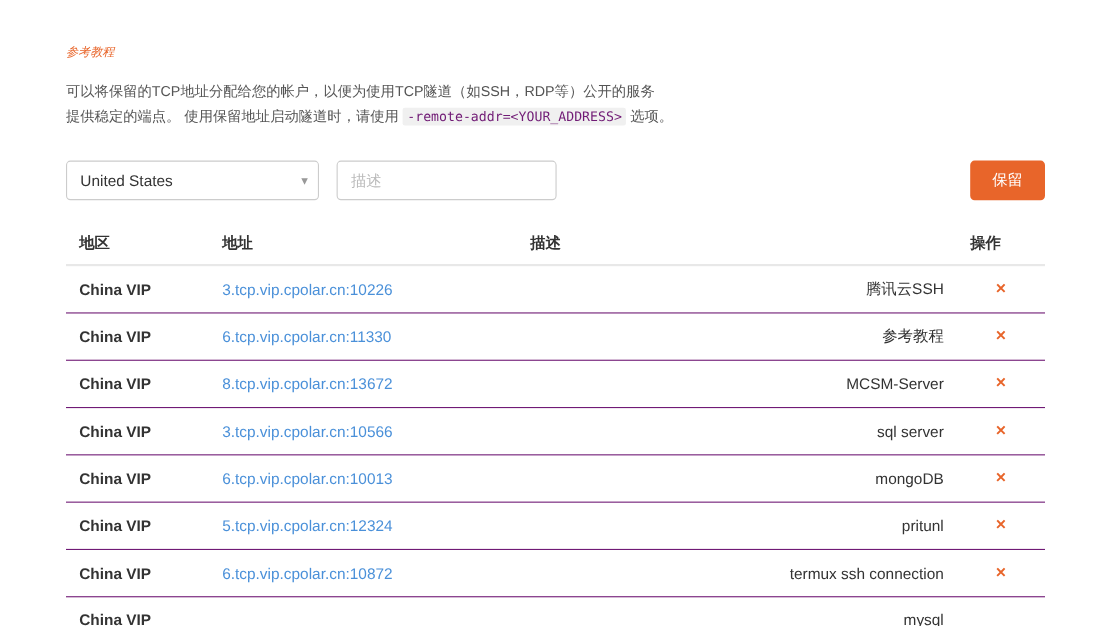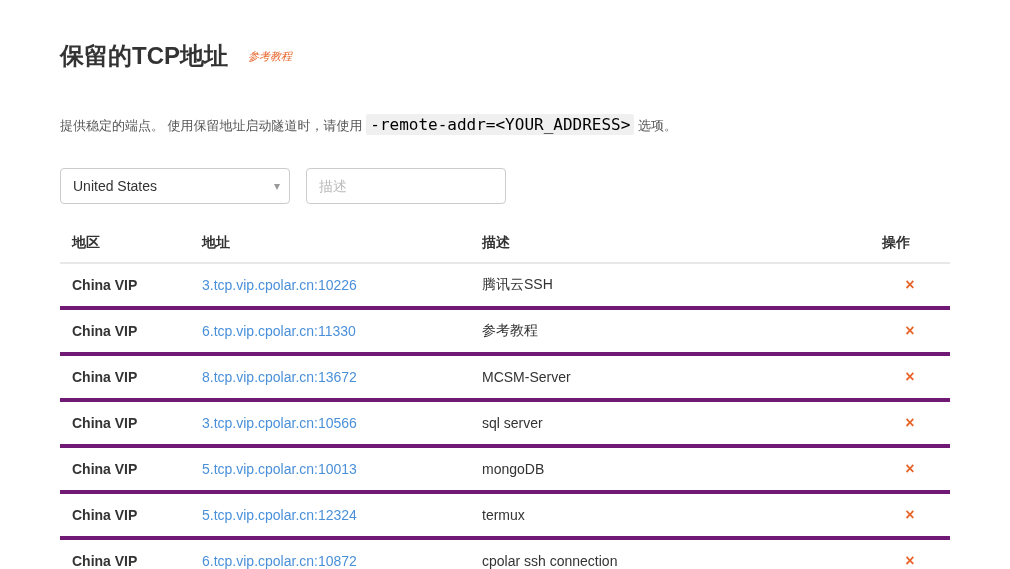--- a/index.html
+++ b/index.html
@@ -30,23 +30,23 @@
     }
     .page-desc {
       color: #555;
       font-size: 13px;
       line-height: 1.8;
       margin-bottom: 28px;
       max-width: 720px;
     }
     .page-desc .code-highlight {
       background: #f0f0f0;
-      color: #000000;
+      color: #701a75;
       font-family: monospace;
-      font-size: 16px;
+      font-size: 12px;
       padding: 1px 4px;
       border-radius: 2px;
     }
     .toolbar {
       display: flex;
       align-items: flex-end;
       gap: 16px;
       margin-bottom: 20px;
     }
     .select-wrapper {
@@ -110,21 +110,21 @@
     }
     thead th {
       text-align: left;
       padding: 10px 12px;
       color: #333;
       font-weight: bold;
       font-size: 14px;
       font-family: Liberation Mono, monospace;
     }
     tbody tr {
-      border-bottom: 4px solid #701a75;
+      border-bottom: 1px solid #701a75;
     }
     tbody td {
       padding: 12px 12px;
       font-size: 14px;
       color: #333;
     }
     .td-region {
       font-weight: bold;
       color: #333;
       width: 120px;
@@ -133,20 +133,21 @@
       width: 280px;
       margin-top: 20px;
     }
     .address-link {
       color: #4a90d9;
       text-decoration: none;
       cursor: pointer;
     }
     .td-desc {
       color: #333;
+      text-align: right;
     }
     .td-action {
       width: 80px;
       text-align: center;
     }
     .delete-icon {
       color: #e8652a;
       cursor: pointer;
       font-size: 16px;
       font-weight: bold;
@@ -156,37 +157,37 @@
     }
     .col-region { width: 130px; }
     .col-address { width: 280px; }
     .col-desc { width: auto; }
     .col-action { width: 80px; }
   </style>
 </head>
 <body>
 
 <div class="page-header">
-  <h1 class="page-title">保留的TCP地址</h1>
   <a class="ref-link">参考教程</a>
 </div>
 
 <div class="page-desc">
-  <br>
+  <span>可以将保留的TCP地址分配给您的帐户，以便为使用TCP隧道（如SSH，RDP等）公开的服务</span><br>
   <span>提供稳定的端点。 使用保留地址启动隧道时，请使用</span>
   <span class="code-highlight">-remote-addr=&lt;YOUR_ADDRESS&gt;</span>
   <span>选项。</span>
 </div>
 
 <div class="toolbar">
   <div class="select-wrapper">
     <select id="region-select">
     <option value="United States">United States</option><option value="China VIP">China VIP</option><option value="Europe">Europe</option><option value="Asia Pacific">Asia Pacific</option></select>
   </div>
   <input class="desc-input" type="text" id="desc-input" placeholder="描述" style="">
+  <button class="save-btn">保留</button>
 </div>
 
 <table>
   <thead>
     <tr>
       <th class="col-region" id="col-region-header">地区</th>
       <th class="col-address" id="col-address-header">地址</th>
       <th class="col-desc" id="col-desc-header">描述</th>
       <th class="col-action" id="col-action-header">操作</th>
     </tr>
@@ -211,34 +212,34 @@
         <td class="td-action"><span class="delete-icon">×</span></td>
       </tr>
       <tr>
         <td class="td-region">China VIP</td>
         <td class="td-address"><a class="address-link" href="#">3.tcp.vip.cpolar.cn:10566</a></td>
         <td class="td-desc">sql server</td>
         <td class="td-action"><span class="delete-icon">×</span></td>
       </tr>
       <tr>
         <td class="td-region">China VIP</td>
-        <td class="td-address"><a class="address-link" href="#">5.tcp.vip.cpolar.cn:10013</a></td>
+        <td class="td-address"><a class="address-link" href="#">6.tcp.vip.cpolar.cn:10013</a></td>
         <td class="td-desc">mongoDB</td>
         <td class="td-action"><span class="delete-icon">×</span></td>
       </tr>
       <tr>
         <td class="td-region">China VIP</td>
         <td class="td-address"><a class="address-link" href="#">5.tcp.vip.cpolar.cn:12324</a></td>
-        <td class="td-desc">termux</td>
+        <td class="td-desc">pritunl</td>
         <td class="td-action"><span class="delete-icon">×</span></td>
       </tr>
       <tr>
         <td class="td-region">China VIP</td>
         <td class="td-address"><a class="address-link" href="#">6.tcp.vip.cpolar.cn:10872</a></td>
-        <td class="td-desc">cpolar ssh connection</td>
+        <td class="td-desc">termux ssh connection</td>
         <td class="td-action"><span class="delete-icon">×</span></td>
       </tr>
       <tr class="highlighted-row">
         <td class="td-region">China VIP</td>
         <td class="td-address"></td>
         <td class="td-desc">mysql</td>
         <td class="td-action"></td>
       </tr>
     </tbody>
 </table>

